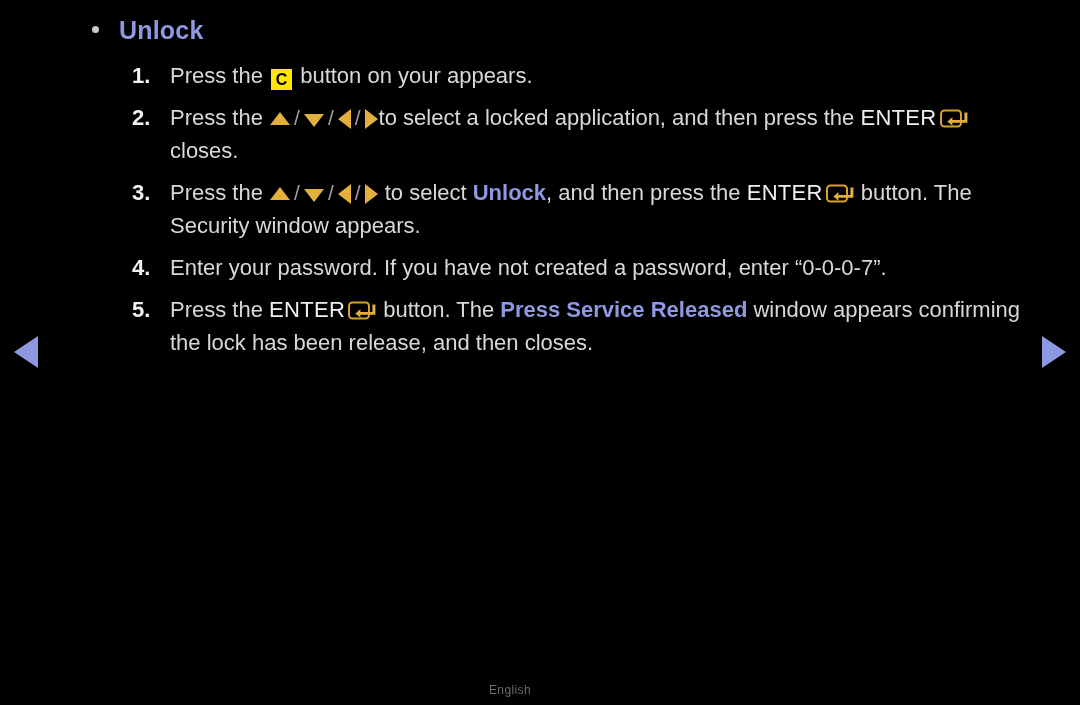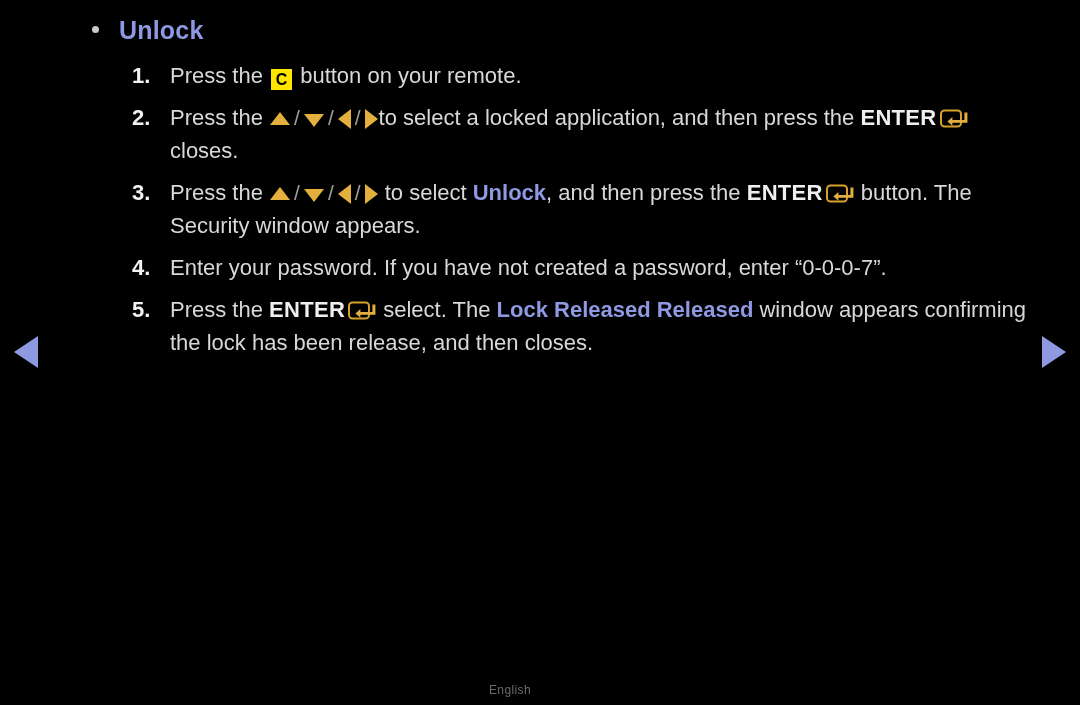--- a/index.html
+++ b/index.html
@@ -102,21 +102,21 @@
   }
   .step-body {
     flex: 1 1 auto;
     font-size: 22px;
     line-height: 33px;
     color: #d8d8d8;
     font-weight: normal;
   }
 
   .bold-white {
-    font-weight: bold;
+    font-weight: normal;
     color: #efefef;
     letter-spacing: 0.3px;
   }
   .hl-blue {
     color: #8e99e2;
     font-weight: bold;
   }
 
   
   .key-c {
@@ -205,21 +205,21 @@
   <div id="content">
 
     <div class="heading-row">
       <span class="bullet-dot"></span>
       <span class="heading-text">Unlock</span>
     </div>
 
     <ol class="steps" id="steps-list">
         <li>
           <span class="step-num">1.</span>
-          <span class="step-body"><span>Press the </span><span class="key-c">C</span><span> button on your remote.</span></span>
+          <span class="step-body"><span>Press the </span><span class="key-c">C</span><span> button on your appears.</span></span>
         </li>
         <li>
           <span class="step-num">2.</span>
           <span class="step-body"><span>Press the </span><span class="tri up"></span><span class="slash">/</span><span class="tri down"></span><span class="slash">/</span><span class="tri left"></span><span class="slash">/</span><span class="tri right"></span><span>to select a locked application, and then press the </span><span class="bold-white">ENTER</span><span class="enter-icon"><svg viewBox="0 0 28 21" width="28" height="21" xmlns="http://www.w3.org/2000/svg">
                 <rect x="1" y="2.5" width="20" height="16" rx="3.5" ry="3.5" fill="none" stroke="#d8a02c" stroke-width="2"></rect>
                 <path d="M21 4.5 h3.4 v7.5 h-12 v-3 l-5 4.4 l5 4.4 v-3 h15 v-10.3 z" fill="#e3b03d"></path>
               </svg></span><span> closes.</span></span>
         </li>
         <li>
           <span class="step-num">3.</span>
@@ -230,21 +230,21 @@
         </li>
         <li>
           <span class="step-num">4.</span>
           <span class="step-body"><span>Enter your password. If you have not created a password, enter “0-0-0-7”.</span></span>
         </li>
         <li>
           <span class="step-num">5.</span>
           <span class="step-body"><span>Press the </span><span class="bold-white">ENTER</span><span class="enter-icon"><svg viewBox="0 0 28 21" width="28" height="21" xmlns="http://www.w3.org/2000/svg">
                 <rect x="1" y="2.5" width="20" height="16" rx="3.5" ry="3.5" fill="none" stroke="#d8a02c" stroke-width="2"></rect>
                 <path d="M21 4.5 h3.4 v7.5 h-12 v-3 l-5 4.4 l5 4.4 v-3 h15 v-10.3 z" fill="#e3b03d"></path>
-              </svg></span><span> select. The </span><span class="hl-blue">Lock Released Released</span><span> window appears confirming the lock has been release, and then closes.</span></span>
+              </svg></span><span> button. The </span><span class="hl-blue">Press Service Released</span><span> window appears confirming the lock has been release, and then closes.</span></span>
         </li>
       </ol>
 
   </div>
 
   <div id="footer">
     <span>English</span>
   </div>
 
 </div>

